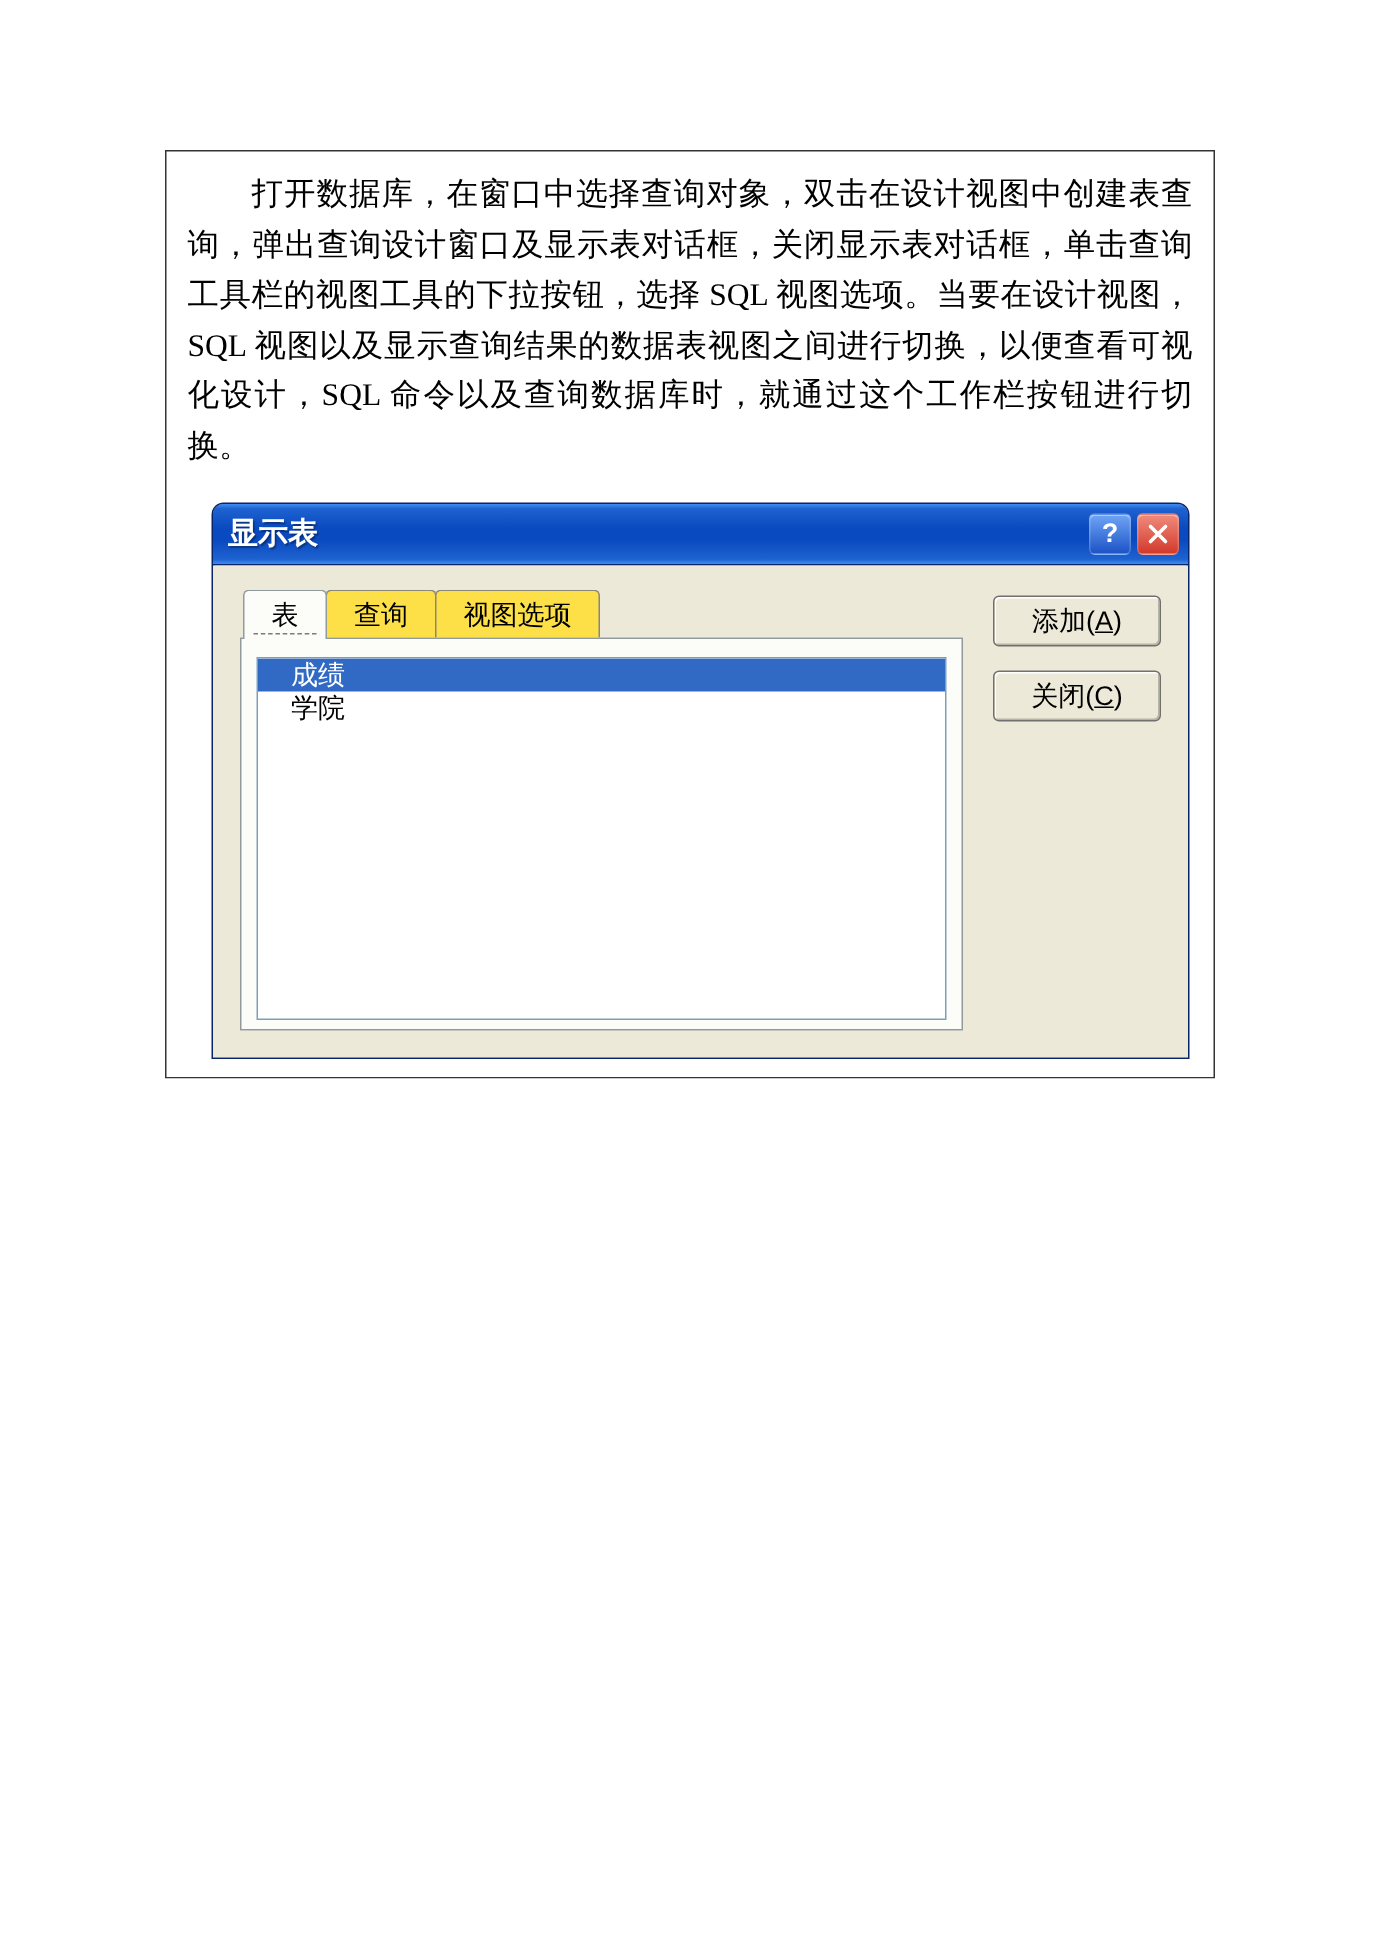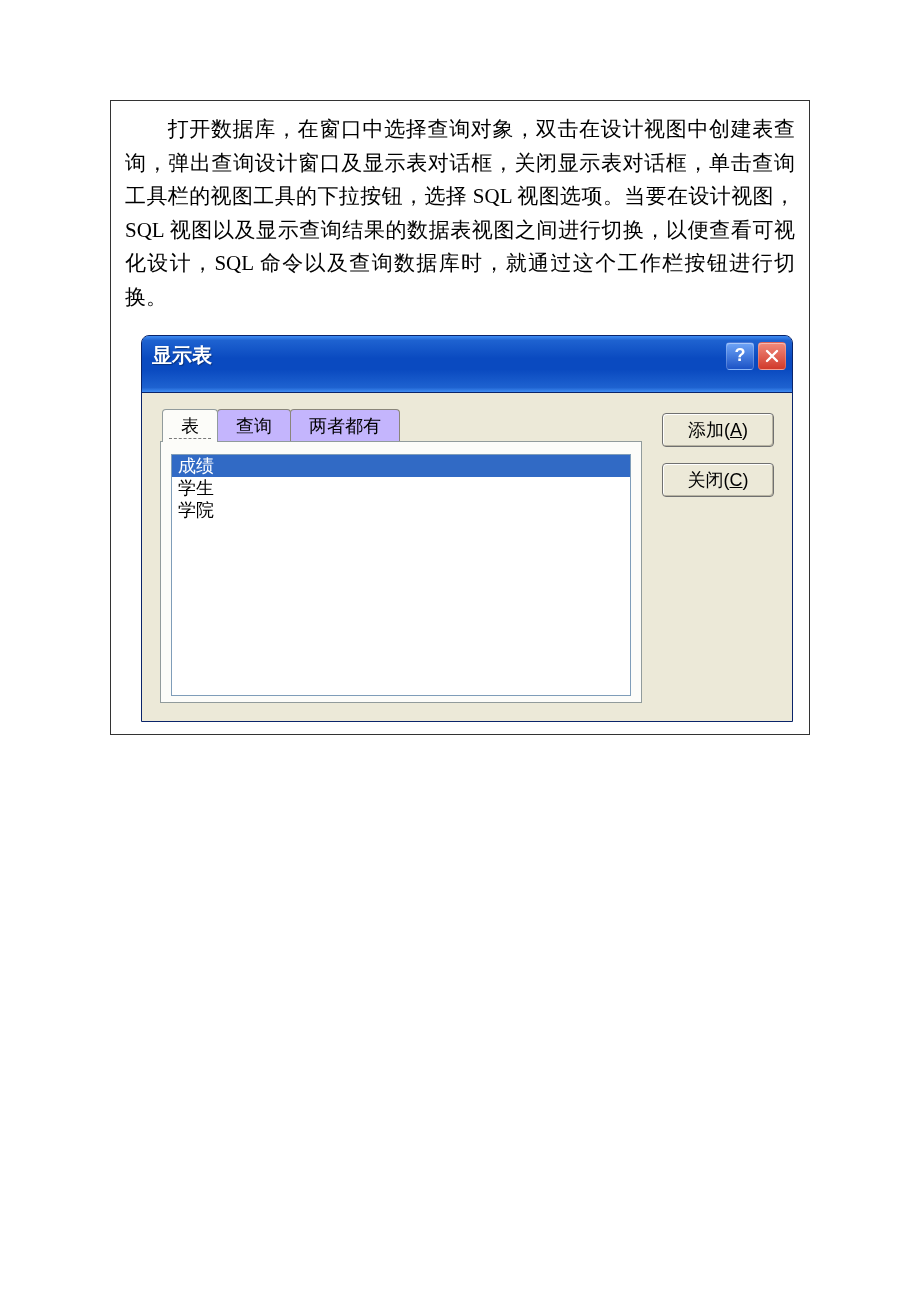--- a/index.html
+++ b/index.html
@@ -33,21 +33,21 @@
     background: #ece9d8;
     box-shadow: 0 0 0 1px #1b4fc6 inset;
     font-family: Tahoma, "Microsoft YaHei", sans-serif;
   }
   .titlebar {
     height: 40px;
     background: linear-gradient(to bottom,#3f8cf3 0%,#1e62d0 8%,#0a4ac0 40%,#0a4ac0 60%,#1e62d0 92%,#3f8cf3 100%);
     display: flex;
     align-items: center;
     justify-content: space-between;
-    padding: 0 6px 16px 10px;
+    padding: 0 6px 0 10px;
     color: #fff;
     border-bottom: 1px solid #0a246a;
   }
   .titlebar .title {
     font-size: 20px;
     font-weight: bold;
     text-shadow: 1px 1px 1px rgba(0,0,0,.35);
   }
   .titlebtns { display:flex; gap:4px; }
   .tbtn {
@@ -76,21 +76,21 @@
 
   .tabs {
     display:flex;
     align-items: flex-end;
     margin-left: 2px;
   }
   .tab {
     padding: 4px 18px 4px 18px;
     font-size: 18px;
     color:#000;
-    background:#c4b5fd;
+    background:#fde047;
     border:1px solid #8a867a;
     border-bottom: none;
     border-radius: 4px 4px 0 0;
     position: relative;
     cursor: pointer;
     margin-right: -1px;
   }
   .tab.active {
     background:#fcfcf9;
     border-color:#919b9c;
@@ -112,21 +112,21 @@
     position: relative;
   }
 
   .listbox {
     border:1px solid #7f9db9;
     background:#fff;
     height: 240px;
     overflow: hidden;
   }
   .listbox .item {
-    padding: 0 6px;
+    padding: 0 22px;
     font-size: 18px;
     line-height: 22px;
     color:#000;
     white-space: nowrap;
   }
   .listbox .item.selected {
     background:#316ac5;
     color:#fff;
   }
 
@@ -191,27 +191,26 @@
 
       <div class="left">
         <div class="tabs">
           <div class="tab active">
             <span>表</span>
           </div>
           <div class="tab">
             <span>查询</span>
           </div>
           <div class="tab">
-            <span>两者都有</span>
+            <span>视图选项</span>
           </div>
         </div>
         <div class="tabpanel">
           <div class="listbox">
             <div class="item selected">成绩</div>
-            <div class="item">学生</div>
             <div class="item">学院</div>
           </div>
         </div>
       </div>
 
       <div class="right">
         <button class="winbtn">
           <span>添加</span>(<u>A</u>)
         </button>
         <button class="winbtn">

